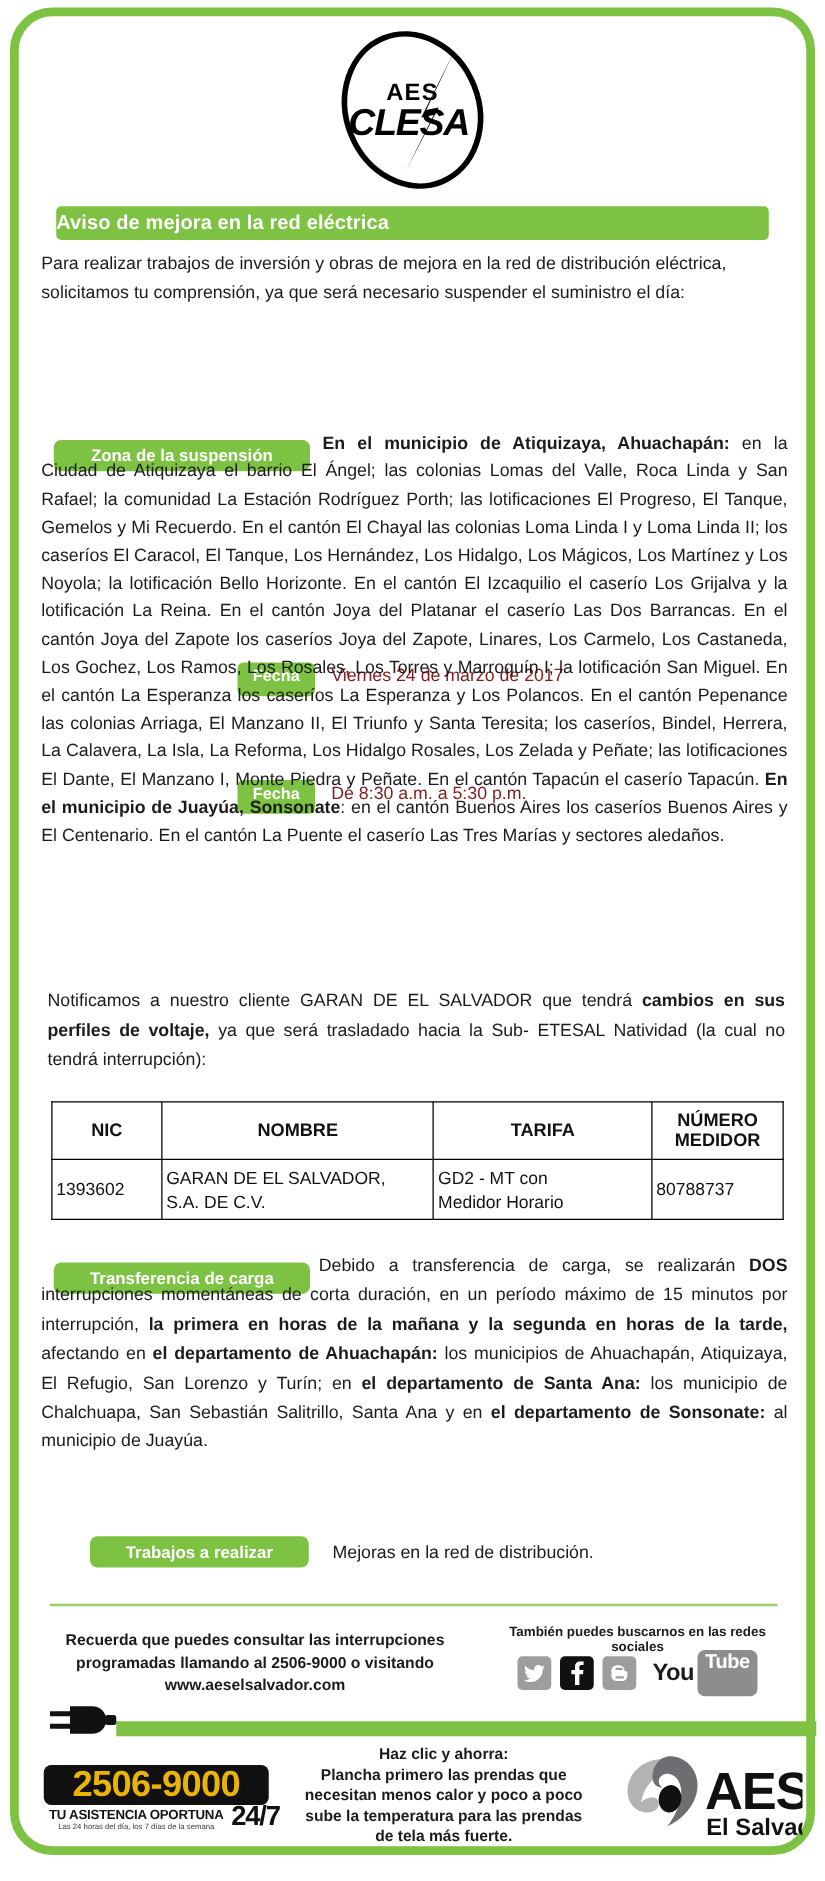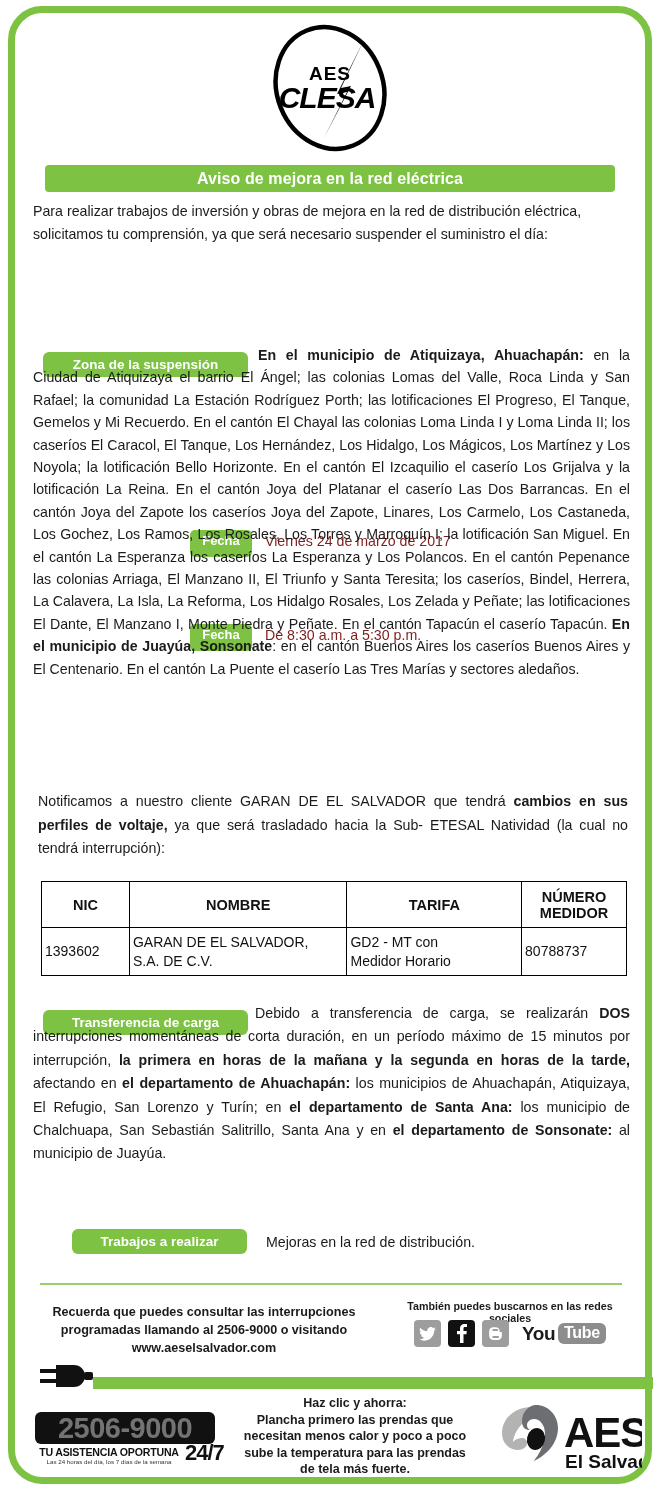--- a/index.html
+++ b/index.html
@@ -47,21 +47,21 @@
     left: 45px;
     top: 165px;
     width: 570px;
     height: 27px;
     background: #7dc242;
     border-radius: 4px;
     color: #ffffff;
     font-size: 16px;
     font-weight: bold;
     line-height: 27px;
-    text-align: center;
+    text-align: left;
     letter-spacing: .1px;
   }
 
   
   .intro {
     position: absolute;
     left: 33px;
     top: 200px;
     width: 597px;
     font-size: 14.2px;
@@ -245,21 +245,21 @@
   .ic-tw { background: #9d9d9d; }
   .ic-fb { background: #111111; }
   .ic-bl { background: #9d9d9d; }
   .yt {
     display: flex; align-items: center; gap: 3px;
     margin-left: 6px;
   }
   .yt-you { font-size: 19px; font-weight: bold; color: #1b1b1b; letter-spacing: -.5px; }
   .yt-tube {
     background: #8d8d8d; color: #fff; font-size: 16px; font-weight: bold;
-    padding: 1px 6px 2px; border-radius: 6px; letter-spacing: -.3px;
+    padding: 1px 6px 18px; border-radius: 6px; letter-spacing: -.3px;
   }
 
   
   .bottom-band {
     position: absolute;
     left: 93px;
     top: 1377px;
     width: 560px;
     height: 12px;
     background: #7dc242;
@@ -268,21 +268,21 @@
 
   
   .phone-box {
     position: absolute;
     left: 35px;
     top: 1412px;
     width: 180px;
     height: 32px;
     background: #111111;
     border-radius: 6px;
-    color: #737373;
+    color: #eab308;
     font-size: 29px;
     font-weight: bold;
     line-height: 32px;
     text-align: center;
     letter-spacing: -.5px;
   }
   .phone-sub {
     position: absolute;
     left: 35px;
     top: 1446px;

